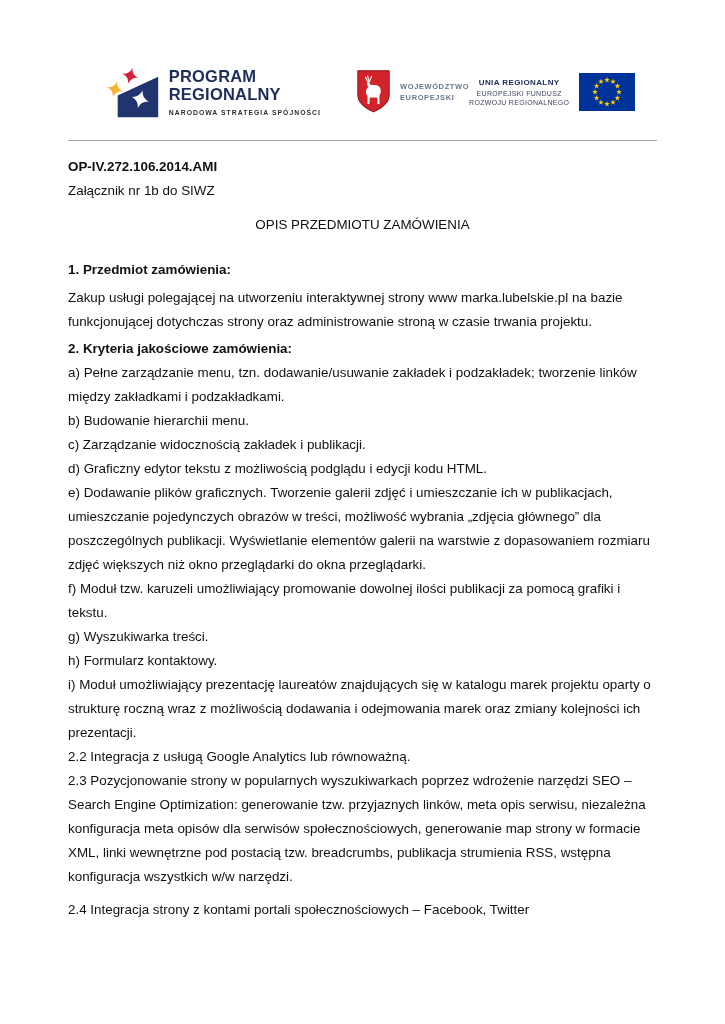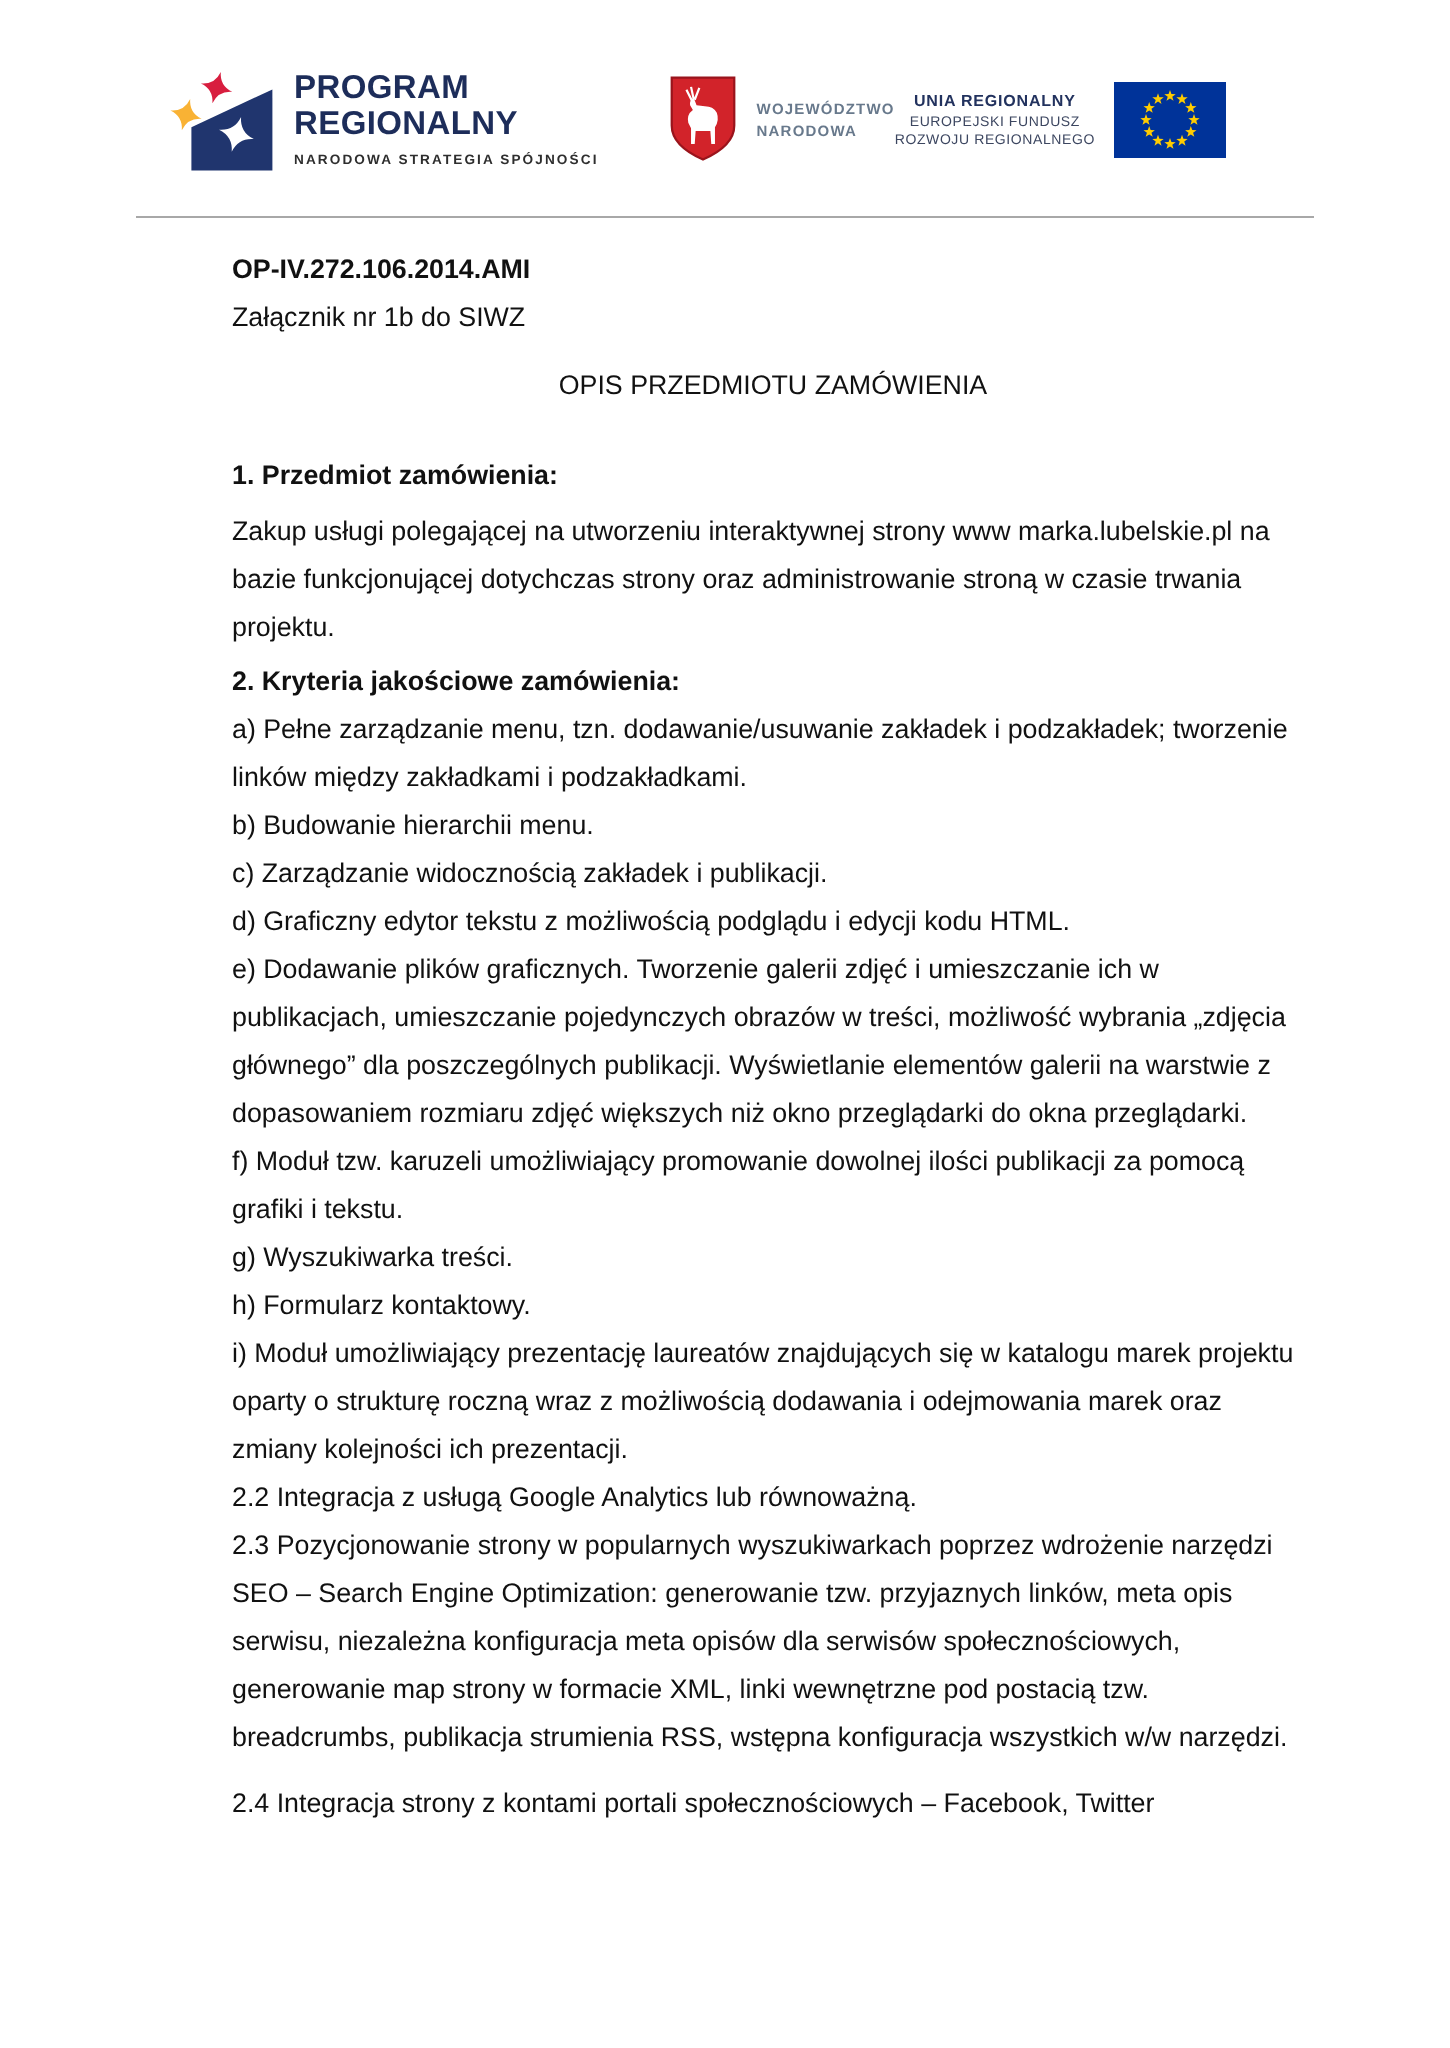--- a/index.html
+++ b/index.html
@@ -2,36 +2,36 @@
 <html><head>
 <meta charset="utf-8">
 <style>
   html,body{margin:0;padding:0;background:#ffffff;}
   .page{
     width:725px;height:1024px;margin:0 auto;background:#fff;
     font-family:"Liberation Sans",sans-serif;color:#1a1a1a;
     box-sizing:border-box;padding:0 68px;overflow:hidden;position:relative;
   }
   
-  .logos{display:flex;align-items:center;justify-content:flex-start;padding-top:22px;height:76px;}
+  .logos{display:flex;align-items:center;justify-content:center;padding-top:54px;height:76px;}
   .logo{display:flex;align-items:center;}
   .logo-pr{margin-left:16px;gap:9px;}
   .nss{flex:0 0 auto;}
   .pr-text{display:flex;flex-direction:column;}
   .pr-line{font-weight:bold;font-size:16.5px;line-height:17.5px;letter-spacing:.2px;color:#1d2d5a;}
   .pr-sub{margin-top:6px;font-size:6.8px;letter-spacing:1.05px;color:#2e2e2e;font-weight:600;white-space:nowrap;}
   .logo-lub{gap:8px;margin-left:34px;}
   .lub-text{font-size:7.5px;font-weight:bold;color:#68798c;letter-spacing:.6px;line-height:11px;white-space:nowrap;}
   .logo-eu{gap:10px;}
   .eu-text{text-align:center;}
   .eu-l1{font-size:8px;font-weight:bold;letter-spacing:.4px;color:#22325e;white-space:nowrap;}
   .eu-l2{font-size:7px;margin-top:2.5px;letter-spacing:.3px;color:#3c4660;white-space:nowrap;}
   .rule{border:none;border-top:1px solid #a8a8a8;margin:10px 0 0 0;}
   
-  main{padding-top:14px;font-size:13.4px;line-height:24px;color:#111;margin-left:48px;}
+  main{padding-top:14px;font-size:13.4px;line-height:24px;color:#111;}
   main p{margin:0;}
   .h{font-weight:bold;}
   .ref{font-weight:bold;}
   .attach{font-weight:normal;text-align:left;}
   .title{font-weight:normal;text-align:center;margin-top:10px;}
   .sec1-head{margin-top:21px;}
   .sec1-body{margin-top:4px;}
   .sec2-head{margin-top:3px;}
   .item24{margin-top:9px;}
 </style>
@@ -57,21 +57,21 @@
     </div>
 
     <div class="logo logo-lub">
       <svg viewBox="0 0 40 50" width="37" height="46" aria-hidden="true">
         <path d="M3 2 H37 V28 Q37 39 20 46.5 Q3 39 3 28 Z" fill="#d2232a" stroke="#9a141c" stroke-width="1.2"></path>
         <path d="M13.5 7 L15 14 M11 8.5 L14 14.5 M18 7.5 L15.5 14" stroke="#ffffff" stroke-width="1.2" fill="none"></path>
         <path d="M15 13 Q12.5 14 13 17 L14.5 19.5 Q11 22 12 26.5 L13.5 29.5 L13.5 38 L15.5 38 L16 31 L24 31 L24.5 38 L26.5 38 L26.5 29 Q29 25 27.5 21 Q25.5 17.5 21 17.5 L16.5 17 Z" fill="#ffffff"></path>
       </svg>
       <div class="lub-text">
         <div>WOJEWÓDZTWO</div>
-        <div>NARODOWA</div>
+        <div>EUROPEJSKI</div>
       </div>
     </div>
 
     <div class="logo logo-eu">
       <div class="eu-text">
         <div class="eu-l1">UNIA REGIONALNY</div>
         <div class="eu-l2">EUROPEJSKI FUNDUSZ</div>
         <div class="eu-l2">ROZWOJU REGIONALNEGO</div>
       </div>
       <svg viewBox="0 0 56 38" width="56" height="38" aria-hidden="true">

